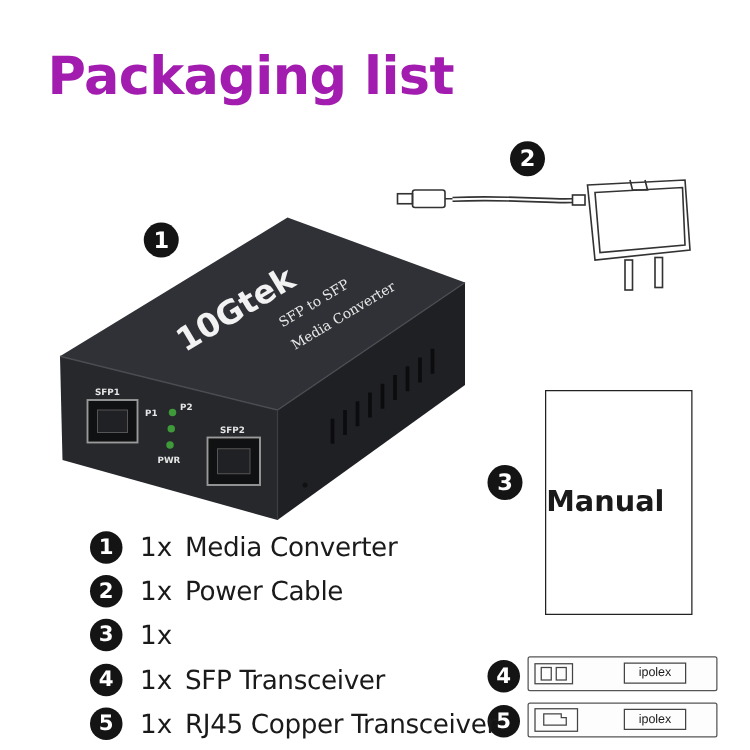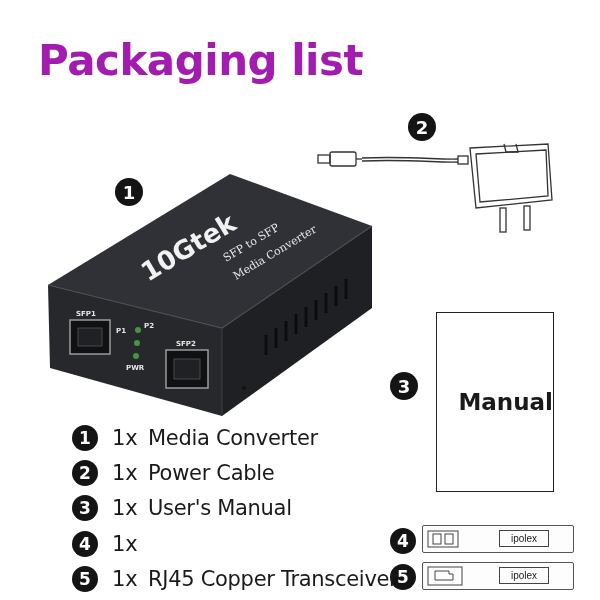--- a/index.html
+++ b/index.html
@@ -4,21 +4,21 @@
   <style>
     html, body { margin: 0; padding: 0; background: #ffffff; }
     body { width: 600px; height: 600px; position: relative; overflow: hidden; font-family: "Liberation Sans", "DejaVu Sans", sans-serif; color: #1a1a1a; }
     .abs { position: absolute; }
     .title { left: 38px; top: 36px; font-size: 42px; font-weight: bold; letter-spacing: -0.5px; color: #a21caf; font-family: "DejaVu Sans", "Liberation Sans", sans-serif; }
     .badge { width: 26px; height: 26px; border-radius: 50%; background: #141414; color: #fff; font-weight: bold; font-size: 17px; display: flex; align-items: center; justify-content: center; font-family: "DejaVu Sans", sans-serif; }
     .badge.big { width: 28px; height: 28px; font-size: 18px; }
     .list-row { left: 72px; display: flex; align-items: center; height: 30px; }
     .list-row .qty { margin-left: 14px; font-size: 21px; width: 32px; font-family: "DejaVu Sans", sans-serif; }
     .list-row .name { margin-left: 4px; font-size: 21px; font-family: "DejaVu Sans", sans-serif; letter-spacing: -0.3px; }
-    .manual { left: 436px; top: 312px; width: 116px; height: 178px; border: 1.5px solid #222; background: #fff; display: flex; align-items: center; justify-content: flex-end; }
+    .manual { left: 436px; top: 312px; width: 116px; height: 178px; border: 1.5px solid #222; background: #fff; display: flex; align-items: center; justify-content: flex-start; }
     .manual span { font-size: 23px; font-weight: bold; font-family: "DejaVu Sans", sans-serif; }
     .module { left: 422px; width: 150px; height: 26px; border: 1.2px solid #555; border-radius: 2px; background: #fdfdfd; }
     .module .lbl { position: absolute; left: 76px; top: 4px; width: 48px; height: 15px; border: 1px solid #444; font-size: 10px; display: flex; align-items: center; justify-content: center; font-family: Liberation Sans, sans-serif; }
   </style>
 </head>
 <body>
 
 <div class="abs title">Packaging list</div>
 
 <div class="abs badge big" style="left:115px;top:178px;">1</div>
@@ -124,23 +124,23 @@
   <span class="name">Media Converter</span>
 </div>
 <div class="abs list-row" style="top:458px;">
   <div class="badge">2</div>
   <span class="qty">1x</span>
   <span class="name">Power Cable</span>
 </div>
 <div class="abs list-row" style="top:493px;">
   <div class="badge">3</div>
   <span class="qty">1x</span>
-  <span class="name">User's Manual</span>
 </div>
 <div class="abs list-row" style="top:529px;">
   <div class="badge">4</div>
   <span class="qty">1x</span>
+  <span class="name">SFP Transceiver</span>
 </div>
 <div class="abs list-row" style="top:564px;">
   <div class="badge">5</div>
   <span class="qty">1x</span>
   <span class="name">RJ45 Copper Transceiver</span>
 </div>
 
 </body></html>

